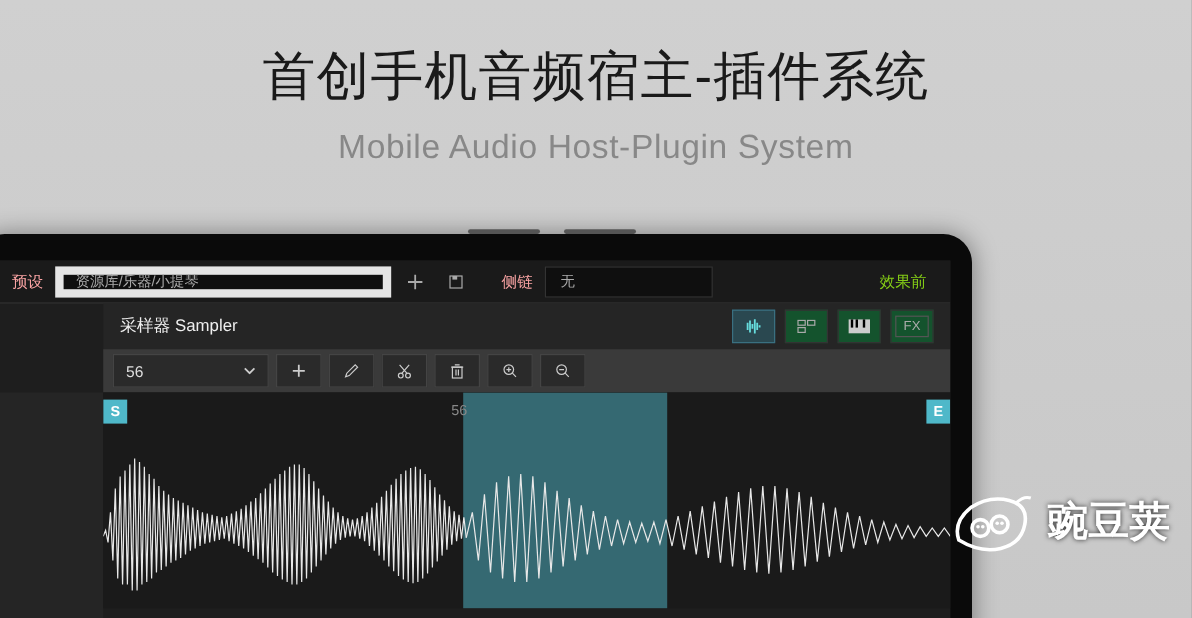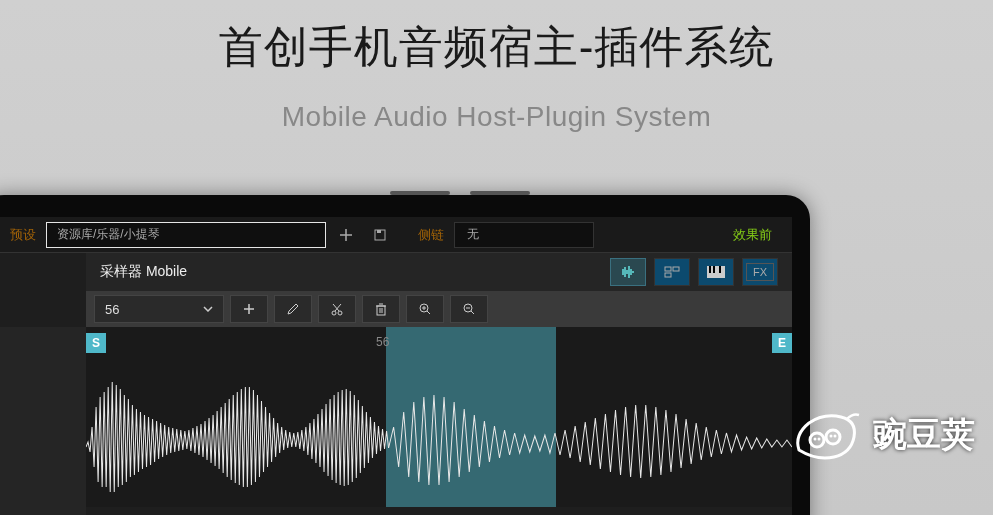--- a/index.html
+++ b/index.html
@@ -13,26 +13,27 @@
     }
     .title-area {
       text-align: center;
       padding-top: 18px;
     }
     .title-cn {
       font-size: 44px;
       color: #1a1a1a;
       font-weight: 400;
       letter-spacing: 1px;
+      margin-top: 16px;
     }
     .title-en {
       font-size: 28px;
       color: #888;
       font-weight: 300;
-      margin-top: 24px;
+      margin-top: 14px;
       letter-spacing: 0.5px;
     }
     .tablet-frame {
       position: absolute;
       left: -20px;
       top: 195px;
       width: 830px;
       height: 340px;
       background: #0a0a0a;
       border-radius: 24px 24px 0 0;
@@ -63,27 +64,27 @@
     .top-bar {
       height: 36px;
       background: #1a1a1a;
       display: flex;
       align-items: center;
       padding: 0 8px;
       gap: 6px;
       border-bottom: 1px solid #333;
     }
     .top-label {
-      color: #a16207;
+      color: #fca5a5;
       font-size: 13px;
       padding: 0 4px;
     }
     .breadcrumb-box {
       background: #0f0f0f;
-      border: 1px solid #e5e5e5;
+      border: 7px solid #e5e5e5;
       height: 26px;
       display: flex;
       align-items: center;
       padding: 0 10px;
       color: #aaa;
       font-size: 12px;
       width: 280px;
     }
     .icon-btn {
       width: 28px;
@@ -127,21 +128,21 @@
       flex: 1;
     }
     .tab-btn {
       width: 36px;
       height: 28px;
       border: 1px solid #333;
       display: flex;
       align-items: center;
       justify-content: center;
       color: #aaa;
-      background: #0c4a6e;
+      background: #14532d;
     }
     .tab-btn.active {
       background: #2a4850;
       border-color: #3a7080;
     }
     .fx-box {
       border: 1px solid #555;
       padding: 2px 6px;
       font-size: 11px;
       color: #aaa;
@@ -291,21 +292,21 @@
             <rect x="4" y="2" width="4" height="3" fill="#aaa"></rect>
           </svg>
       </div>
       <div class="spacer-sm"></div>
       <span class="top-label">侧链</span>
       <div class="sidechain-select">无</div>
       <span class="fx-label">效果前</span>
     </div>
 
     <div class="sampler-header">
-      <span class="sampler-title">采样器  Mobile</span>
+      <span class="sampler-title">采样器  Sampler</span>
       <div class="tab-btn active">
         <svg width="16" height="14" viewBox="0 0 16 14">
             <path d="M1 7v0M3 4v6M5 2v10M7 5v4M9 1v12M11 4v6M13 6v2M15 7v0" stroke="#6dd" stroke-width="1.5"></path>
           </svg>
       </div>
       <div class="tab-btn">
         <svg width="16" height="12" viewBox="0 0 16 12">
             <rect x="1" y="1" width="6" height="4" stroke="#aaa" fill="none"></rect>
             <rect x="9" y="1" width="6" height="4" stroke="#aaa" fill="none"></rect>
             <rect x="1" y="7" width="6" height="4" stroke="#aaa" fill="none"></rect>

